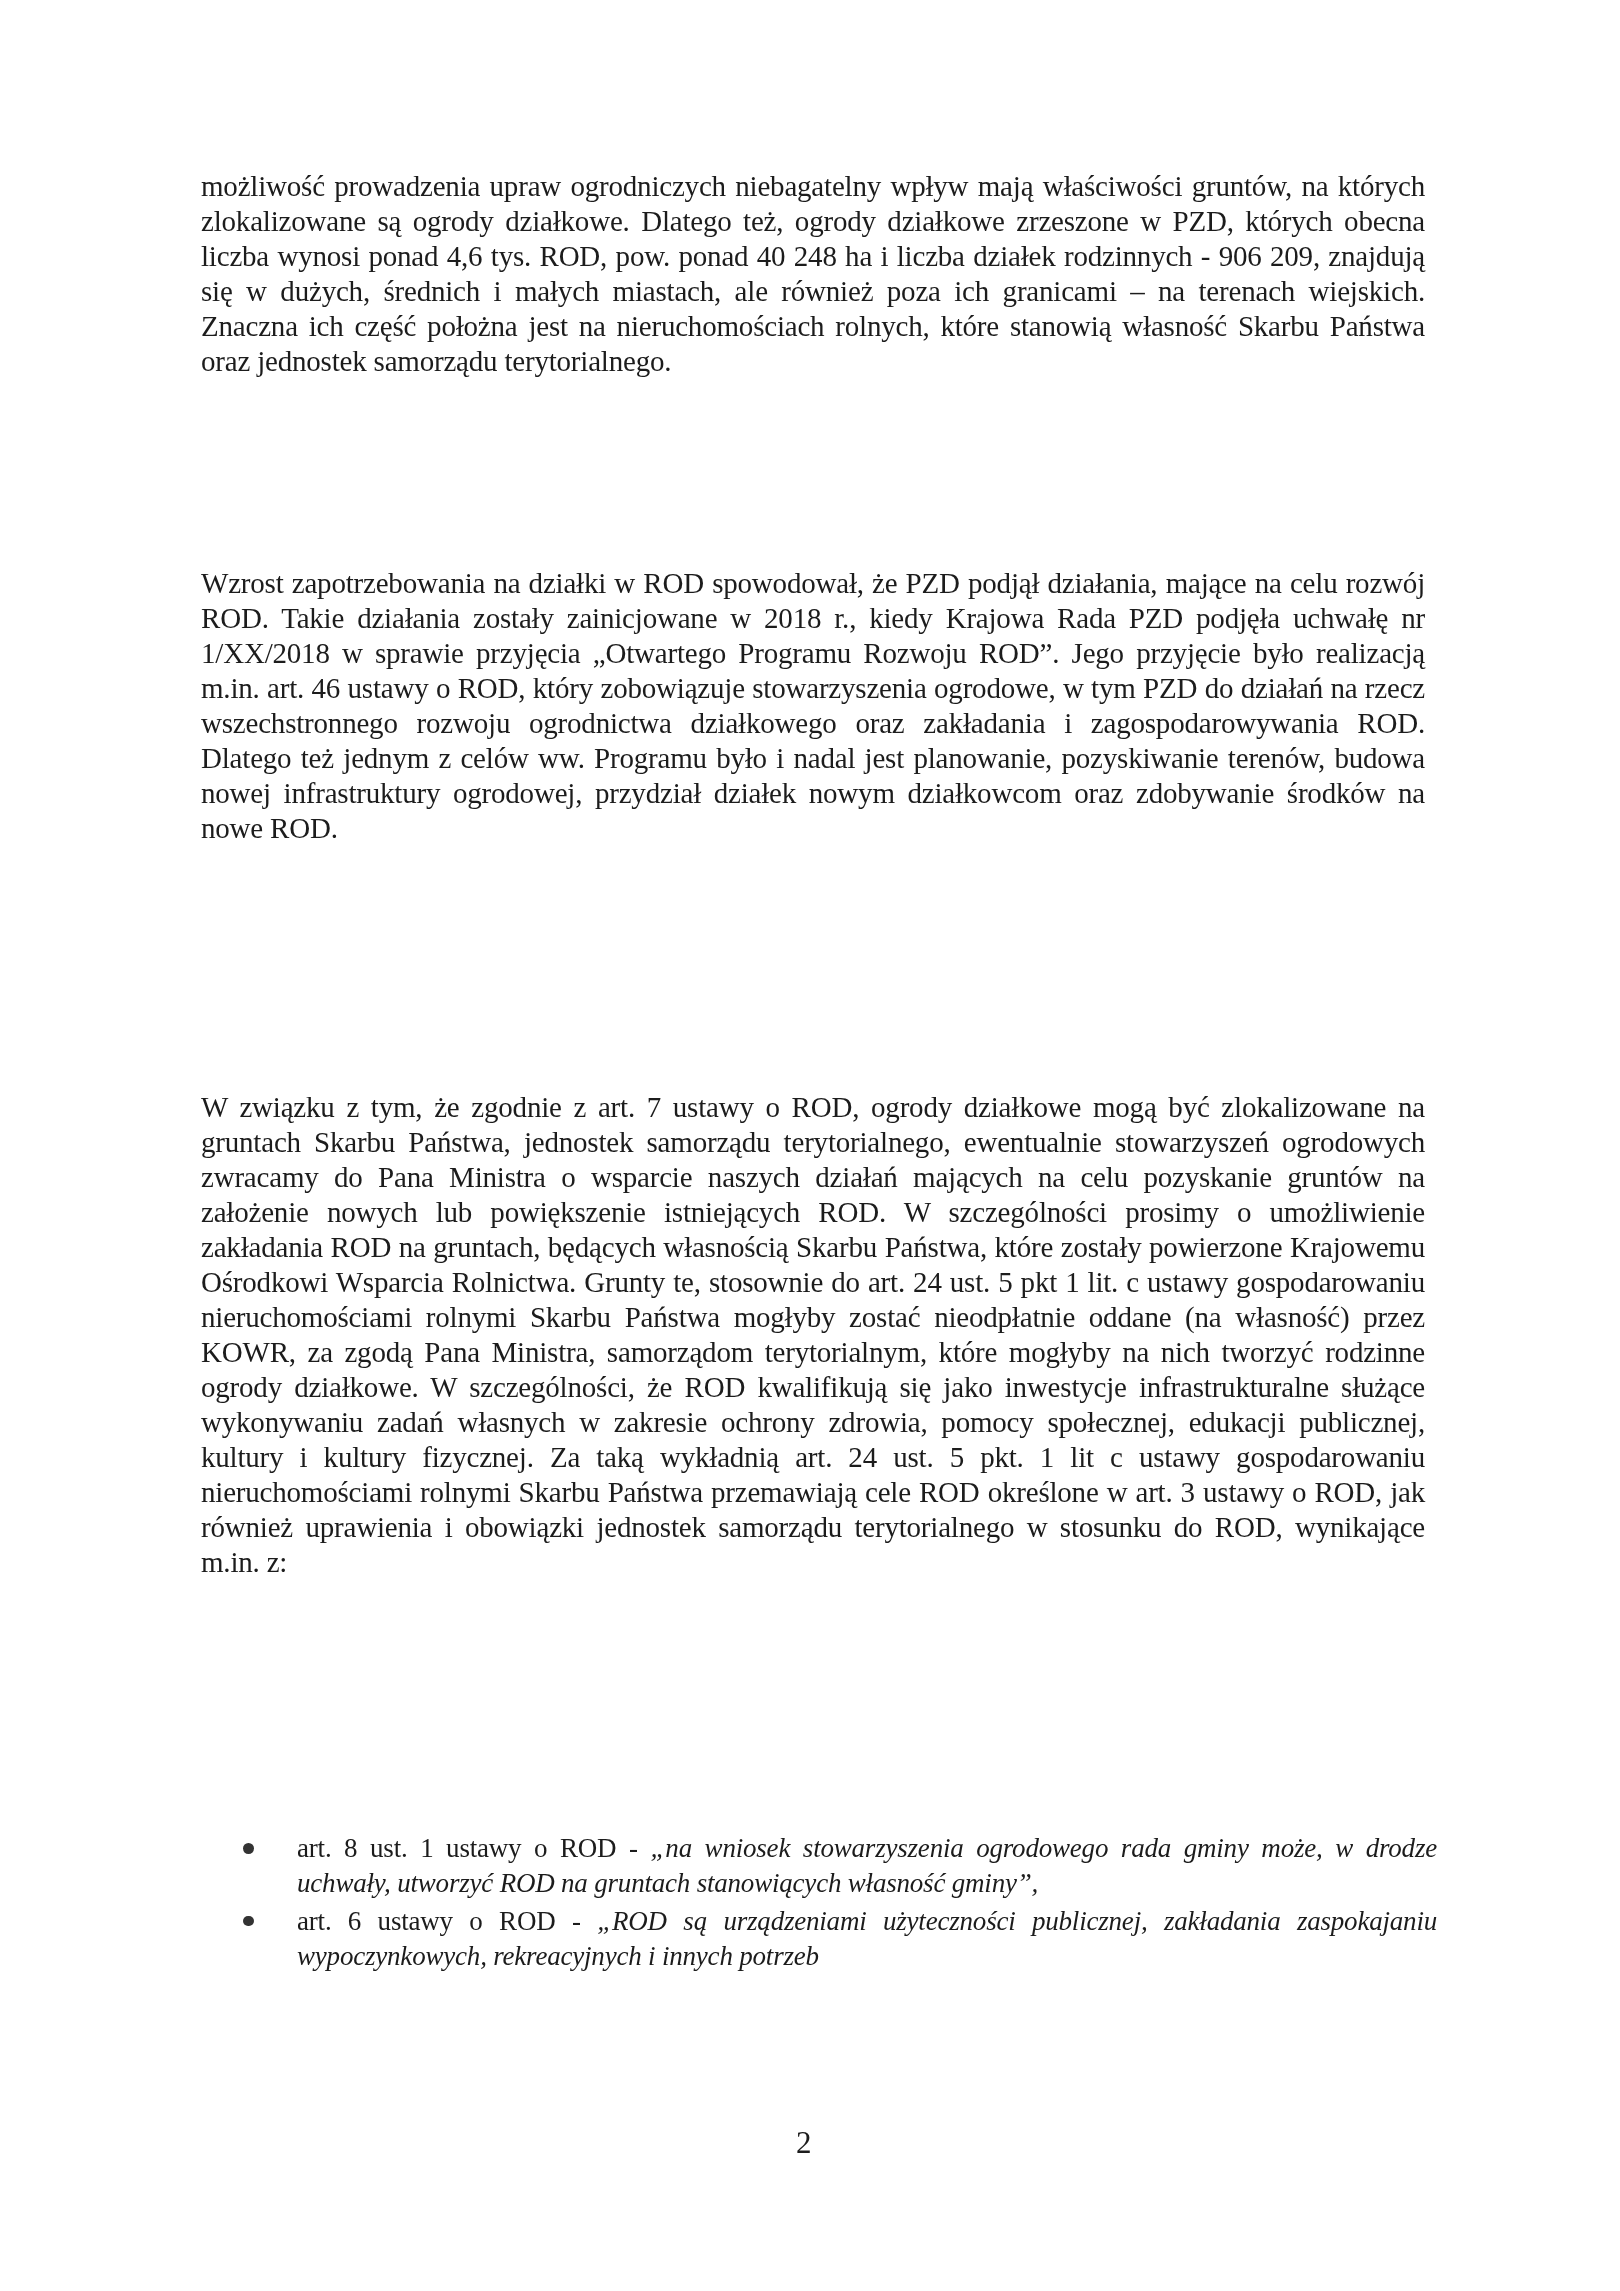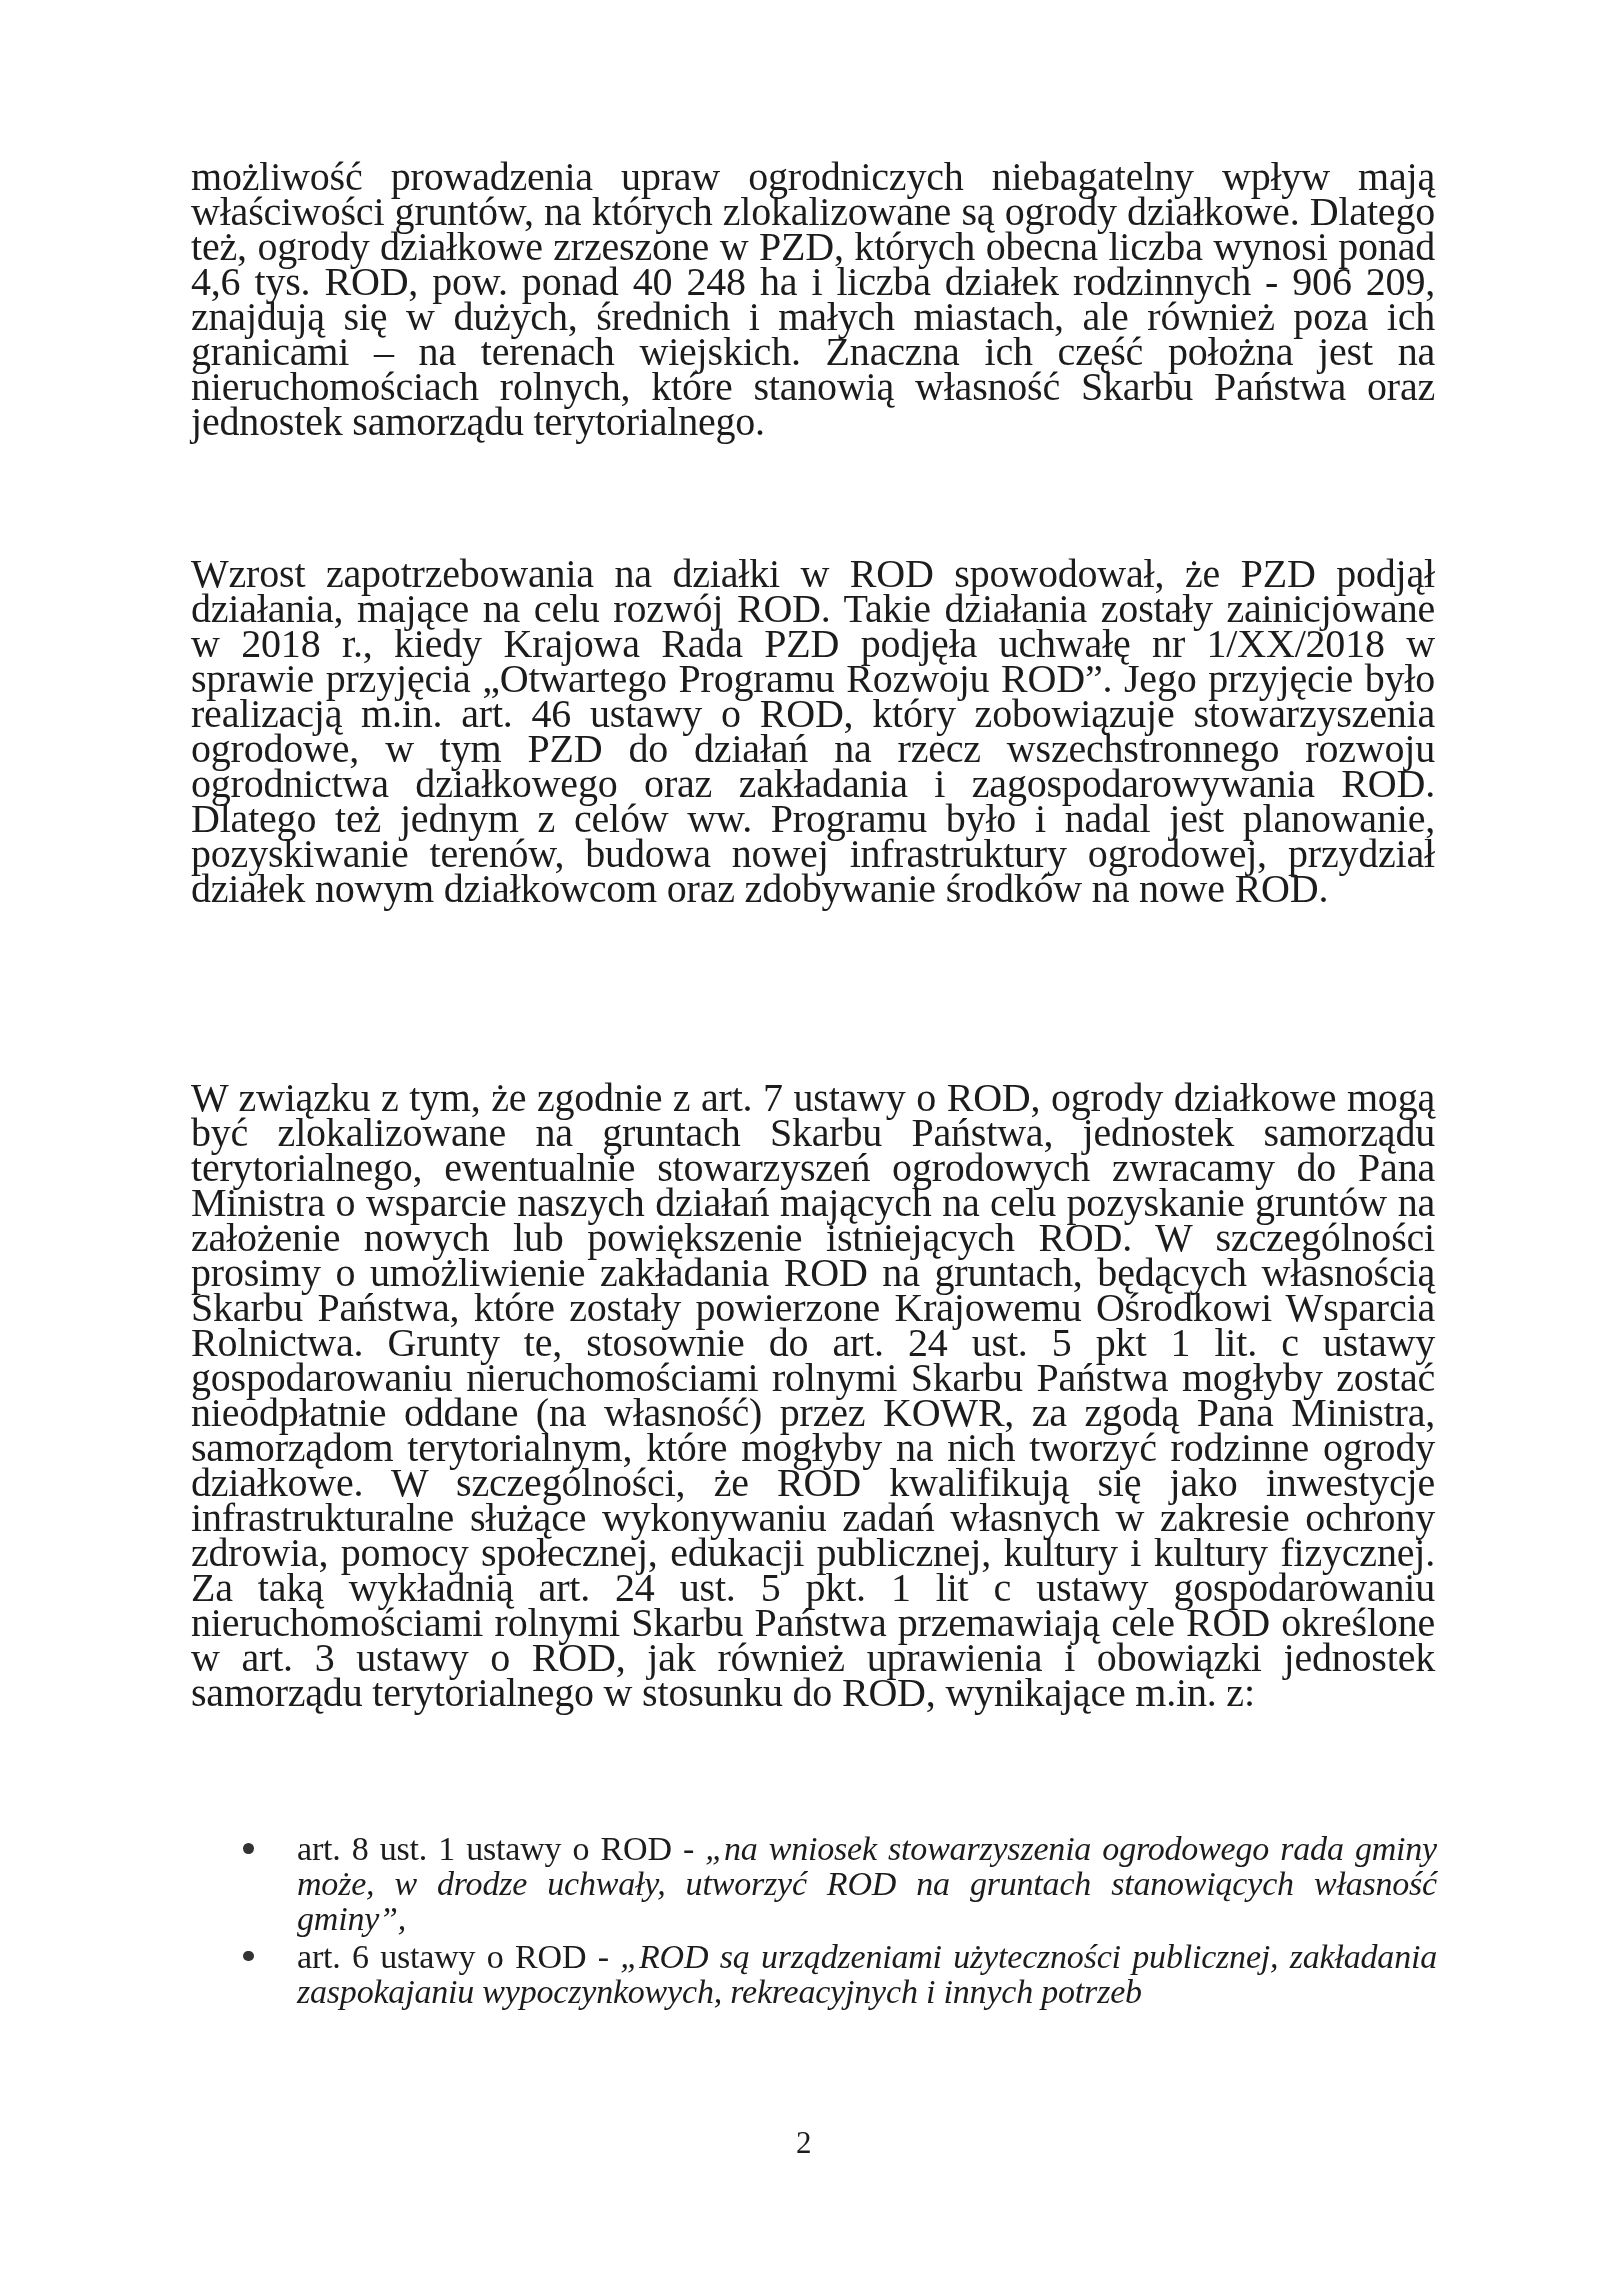--- a/index.html
+++ b/index.html
@@ -3,29 +3,29 @@
 <meta charset="utf-8">
 <style>
   html, body { margin: 0; padding: 0; background: #ffffff; }
   body {
     width: 1620px; height: 2292px; position: relative; overflow: hidden;
     font-family: "Liberation Serif", "DejaVu Serif", serif;
     color: #1c1c1c;
   }
   .page { position: absolute; left: 189px; top: 157px; width: 1248px; }
   .para {
-    font-size: 40px; line-height: 35px; text-align: justify; margin: 2px;
+    font-size: 29px; line-height: 35px; text-align: justify; margin: 12px;
     letter-spacing: -0.2px;
   }
   .p1 { position: absolute; top: 0; }
   .p2 { position: absolute; top: 397px; }
   .p3 { position: absolute; top: 921px; }
   .bold { font-weight: normal; }
   .list { position: absolute; top: 1674px; left: 0; width: 1248px; margin: 0; padding: 0; list-style: none; }
-  .list li { position: relative; padding-left: 108px; font-size: 34px; line-height: 35px; text-align: justify; letter-spacing: -0.2px; }
+  .list li { position: relative; padding-left: 108px; font-size: 27px; line-height: 35px; text-align: justify; letter-spacing: -0.2px; }
   .list li .bullet { position: absolute; left: 54px; top: 11.8px; width: 10.8px; height: 10.8px; border-radius: 50%; background: #333; }
   .list li + li { margin-top: 2.9px; }
   .it { font-style: italic; }
   .page-number { position: absolute; left: 796px; top: 2125px; font-size: 31px; }
 </style>
 </head>
 <body>
 
 <div class="page">
   <p class="para p1">możliwość prowadzenia upraw ogrodniczych niebagatelny wpływ mają właściwości gruntów, na których zlokalizowane są ogrody działkowe. Dlatego też, ogrody działkowe zrzeszone w PZD, których obecna liczba wynosi ponad 4,6 tys. ROD, pow. ponad 40 248 ha i liczba działek rodzinnych - 906 209, znajdują się w dużych, średnich i małych miastach, ale również poza ich granicami – na terenach wiejskich. Znaczna ich część położna jest na nieruchomościach rolnych, które stanowią własność Skarbu Państwa oraz jednostek samorządu terytorialnego.</p>

